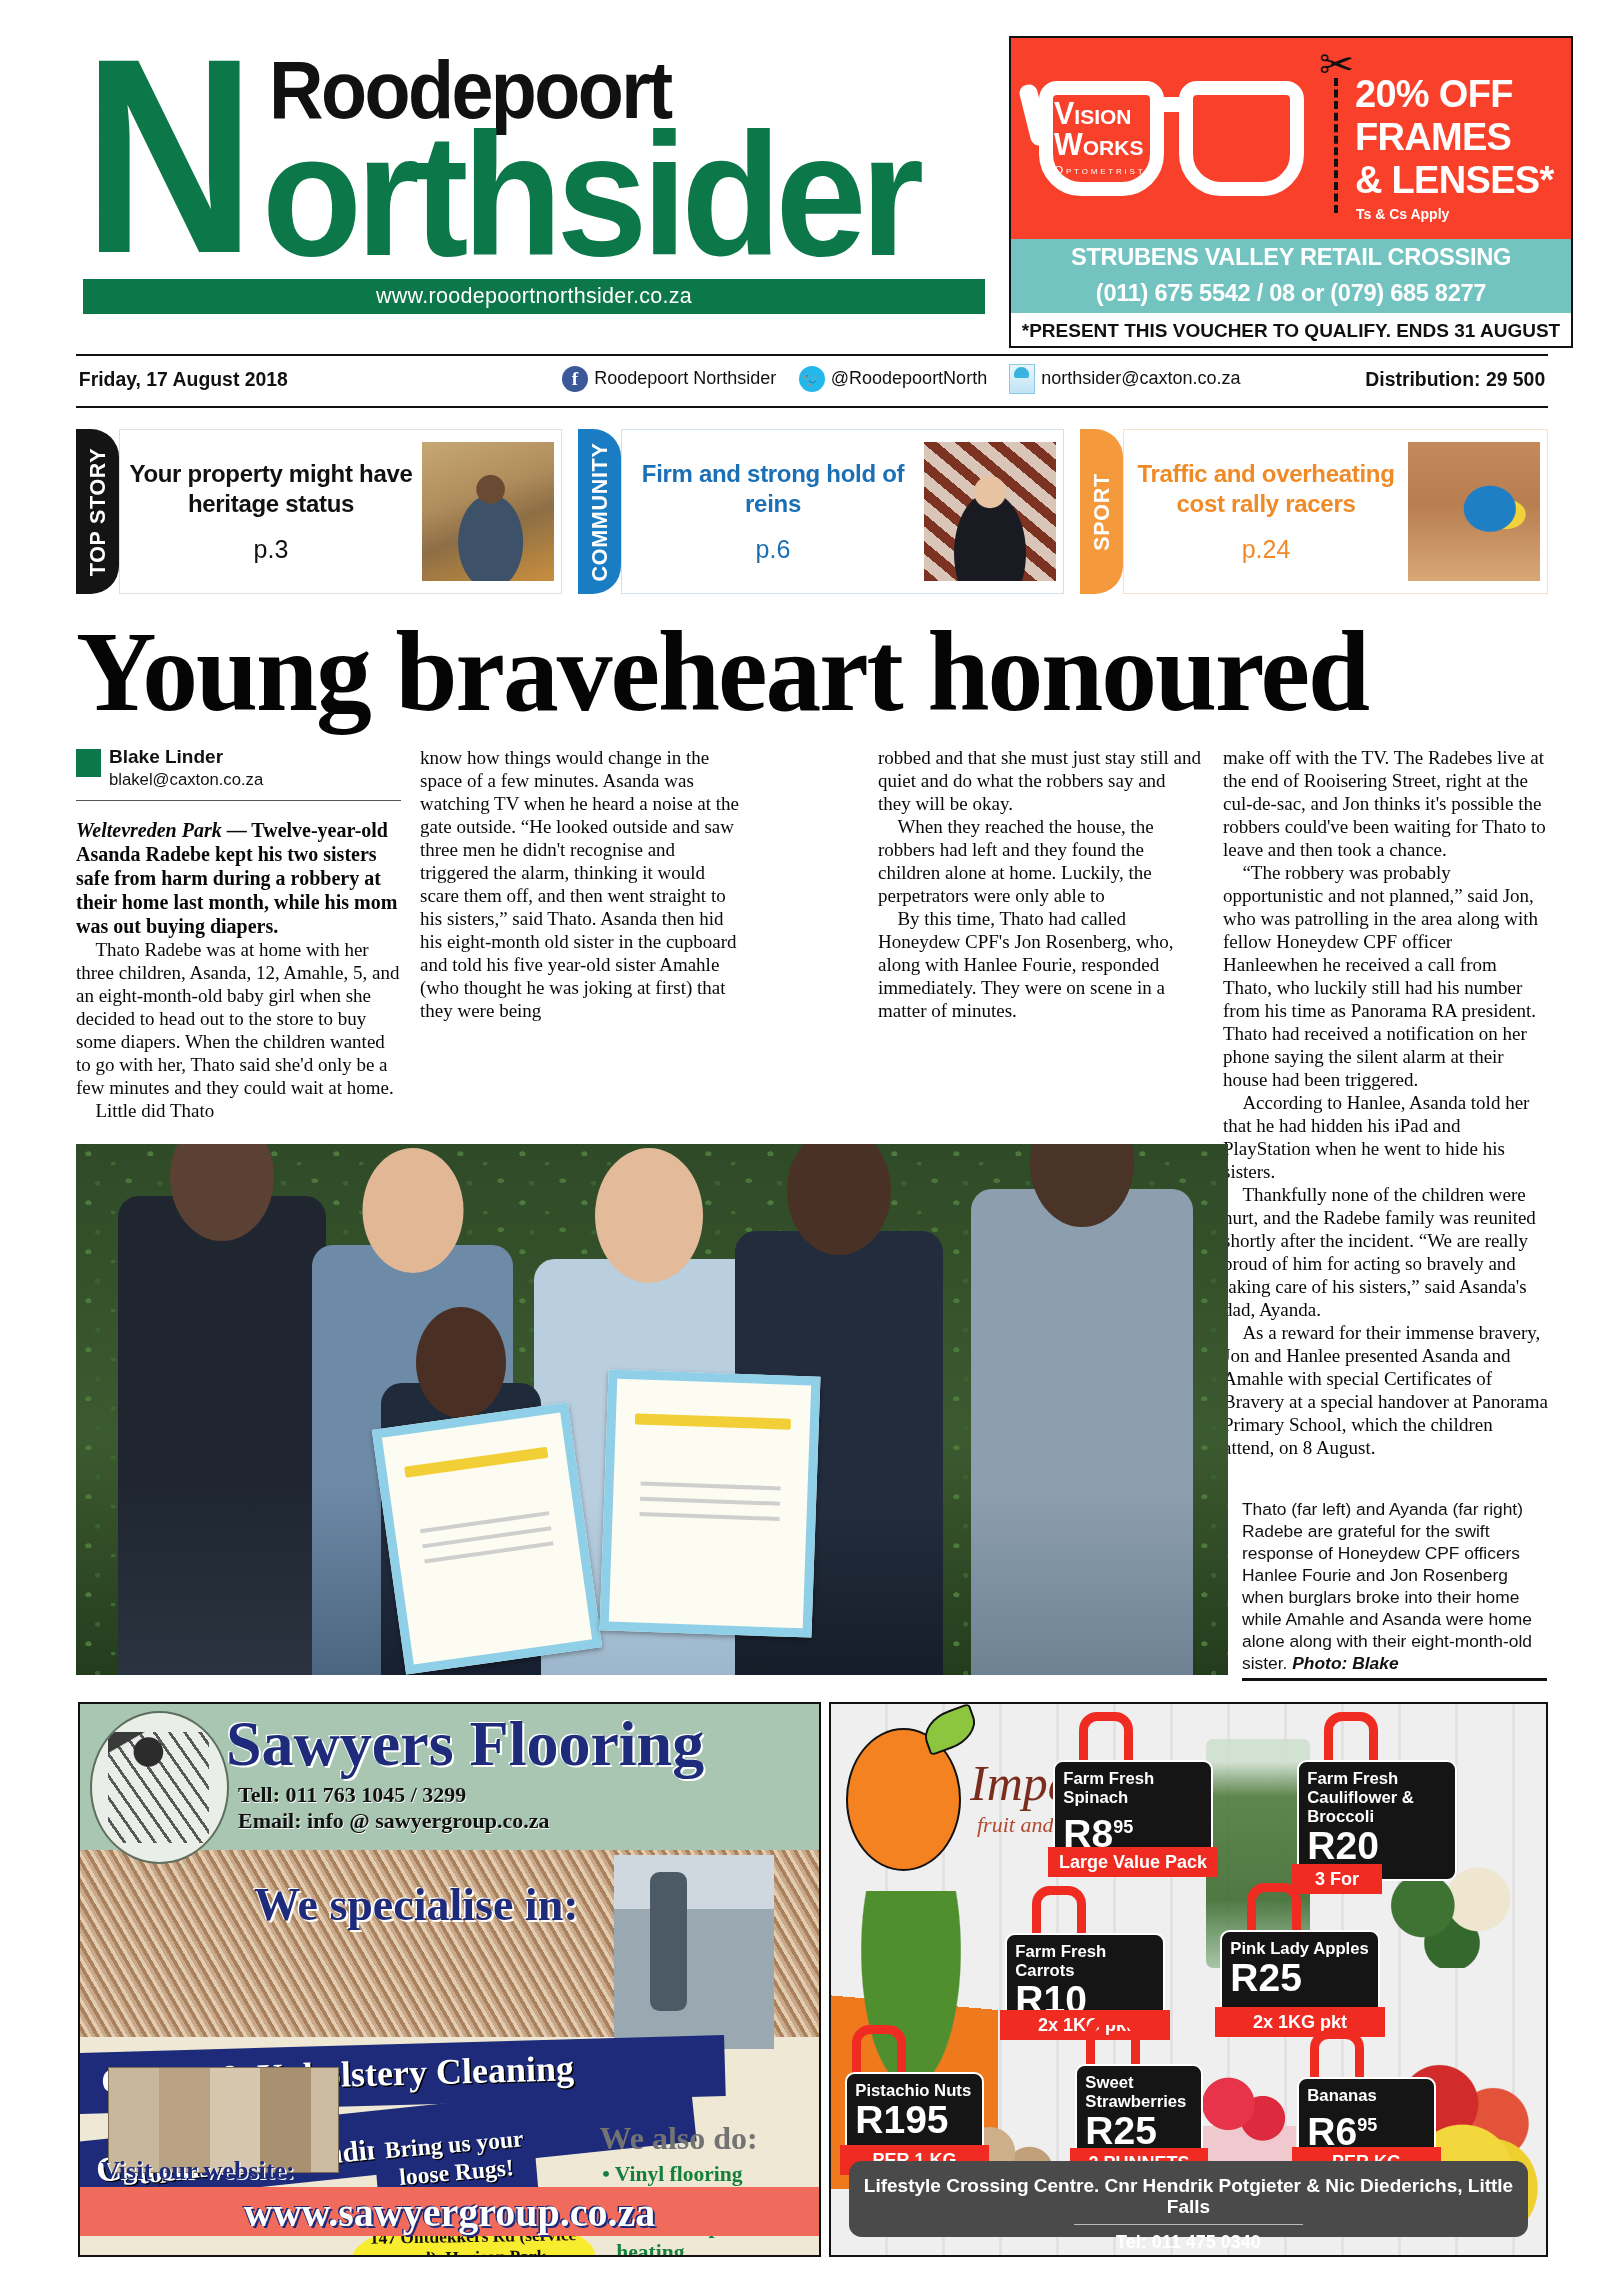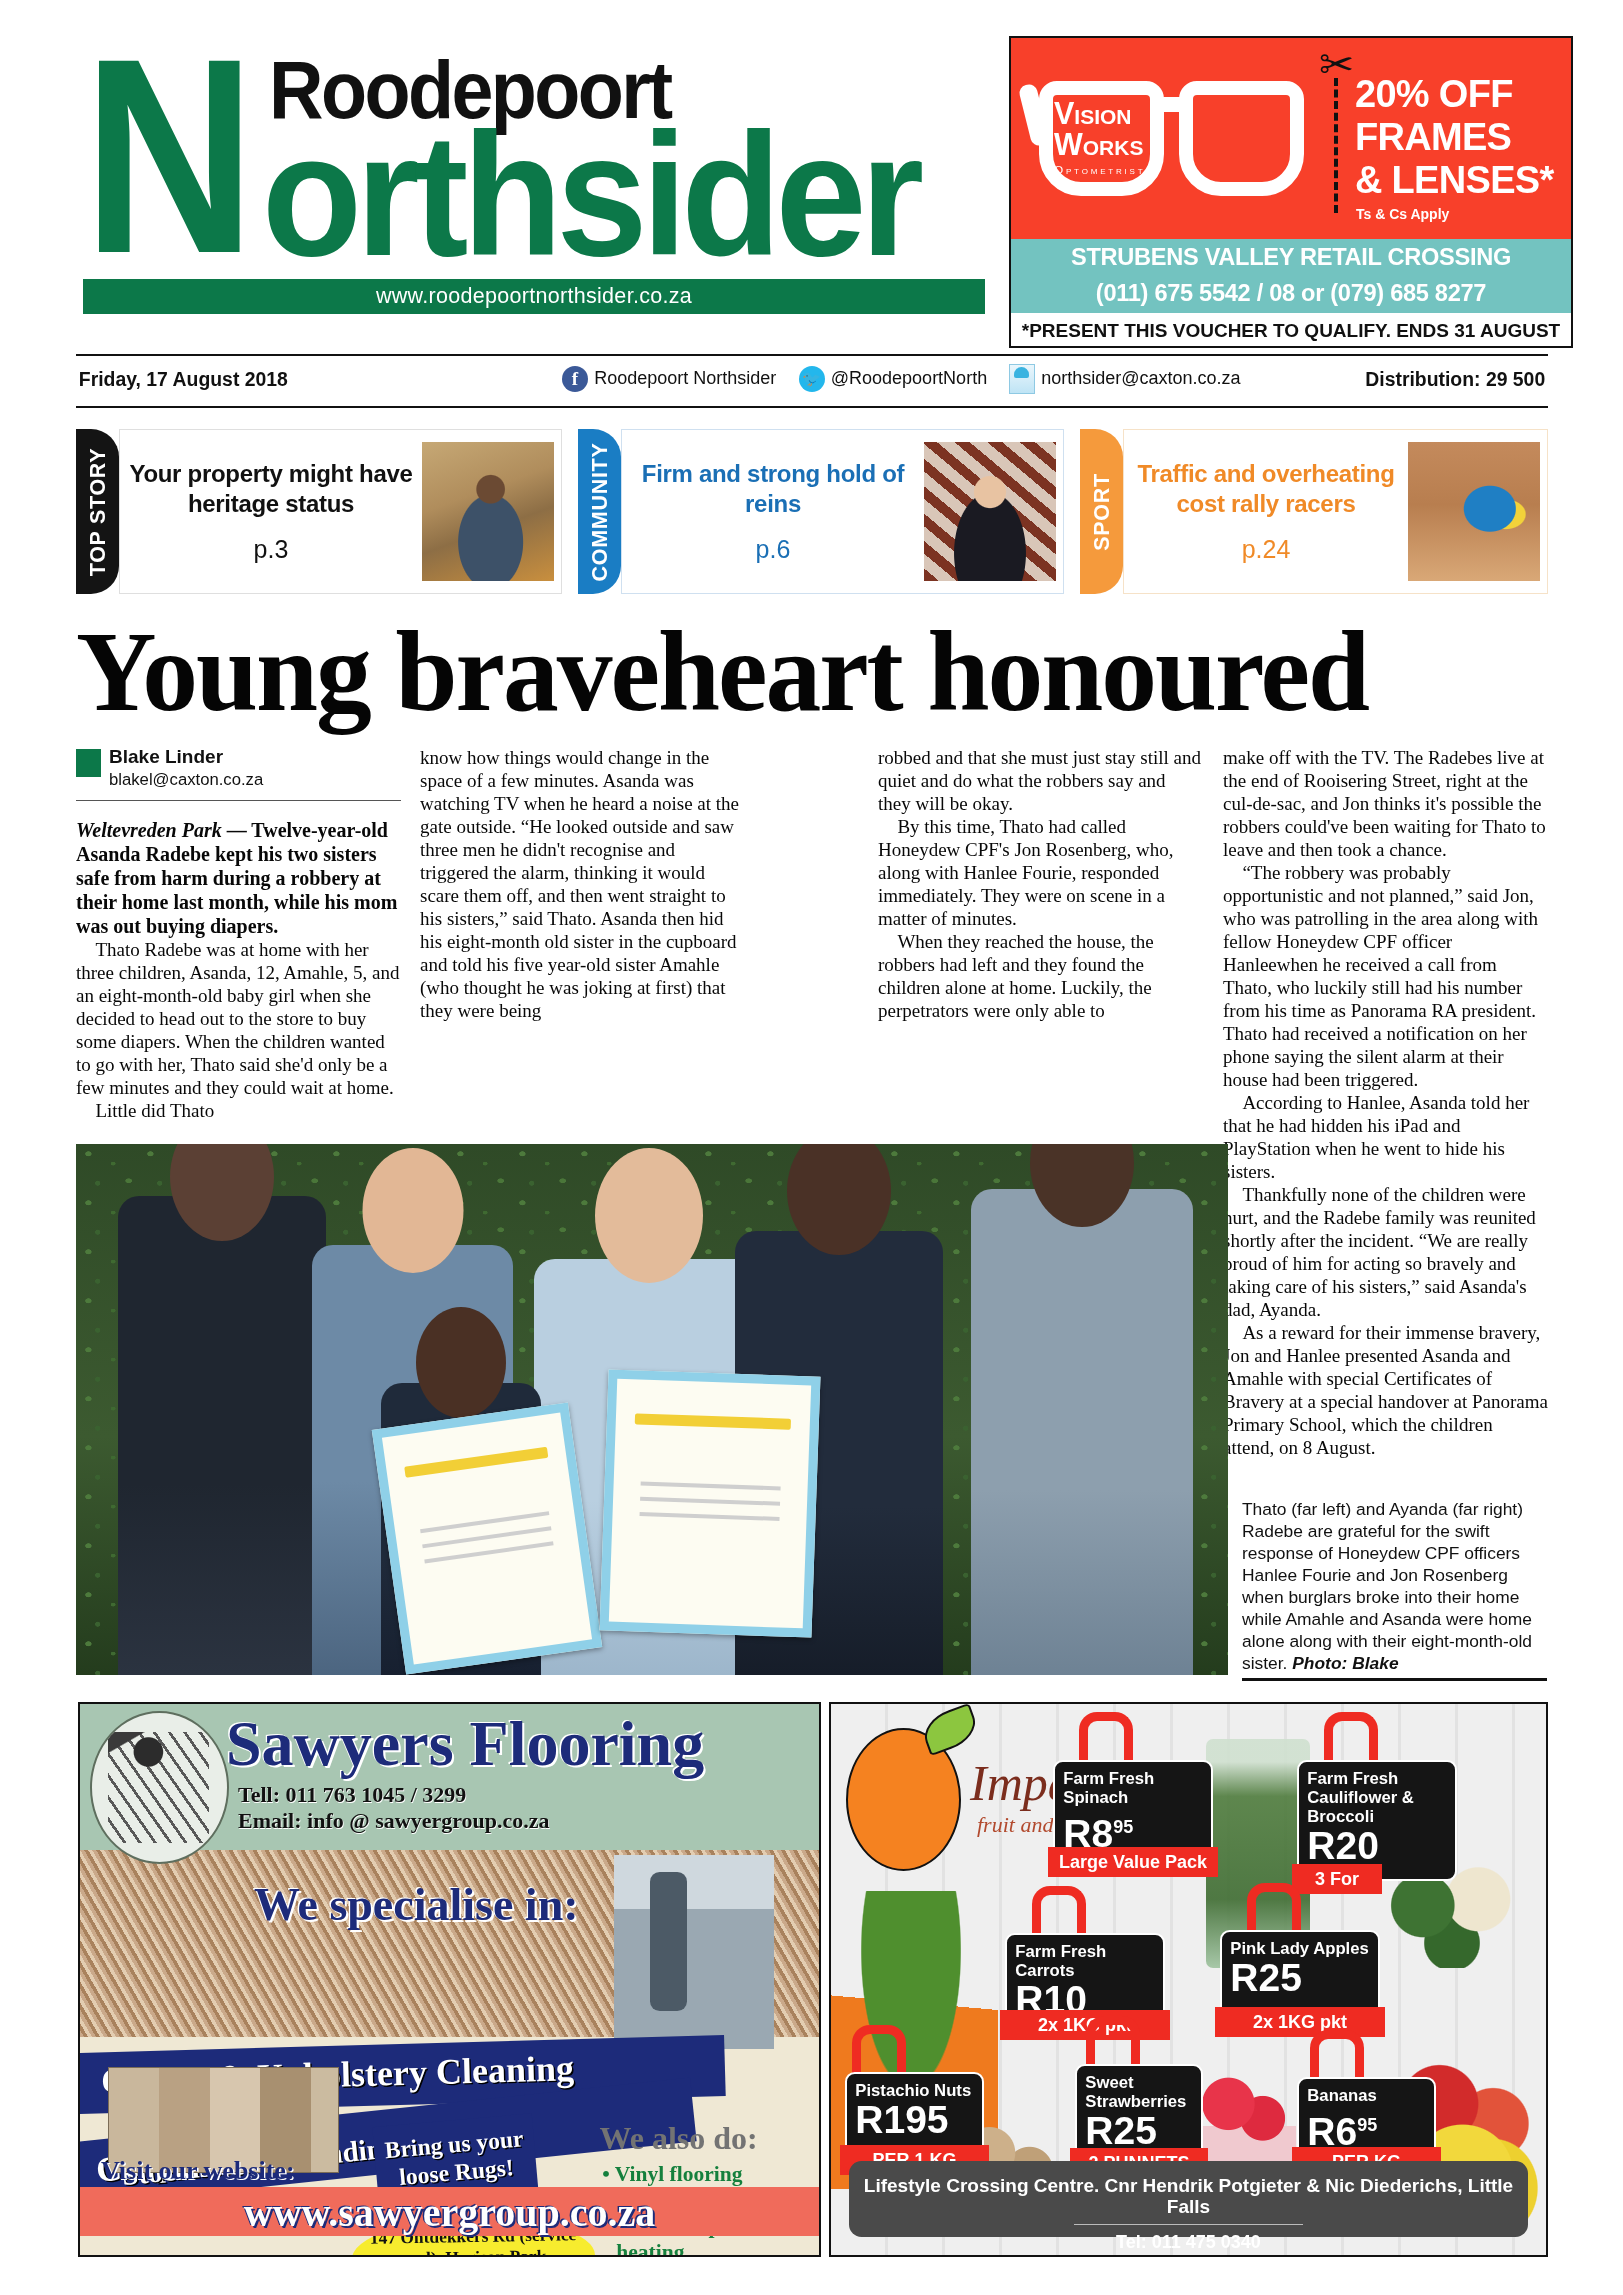--- a/index.html
+++ b/index.html
@@ -302,22 +302,22 @@
       <p class="ind">Thato Radebe was at home with her three children, Asanda, 12, Amahle, 5, and an eight-month-old baby girl when she decided to head out to the store to buy some diapers. When the children wanted to go with her, Thato said she'd only be a few minutes and they could wait at home.</p>
       <p class="ind">Little did Thato</p>
     </div>
 
     <div class="col c2">
       <p>know how things would change in the space of a few minutes. Asanda was watching TV when he heard a noise at the gate outside. “He looked outside and saw three men he didn't recognise and triggered the alarm, thinking it would scare them off, and then went straight to his sisters,” said Thato. Asanda then hid his eight-month old sister in the cupboard and told his five year-old sister Amahle (who thought he was joking at first) that they were being</p>
     </div>
 
     <div class="col c3">
       <p>robbed and that she must just stay still and quiet and do what the robbers say and they will be okay.</p>
+      <p class="ind">When they reached the house, the robbers had left and they found the children alone at home. Luckily, the perpetrators were only able to</p>
       <p class="ind">By this time, Thato had called Honeydew CPF's Jon Rosenberg, who, along with Hanlee Fourie, responded immediately. They were on scene in a matter of minutes.</p>
-      <p class="ind">When they reached the house, the robbers had left and they found the children alone at home. Luckily, the perpetrators were only able to</p>
     </div>
 
     <div class="col c4">
       <p>make off with the TV. The Radebes live at the end of Rooisering Street, right at the cul-de-sac, and Jon thinks it's possible the robbers could've been waiting for Thato to leave and then took a chance.</p>
       <p class="ind">“The robbery was probably opportunistic and not planned,” said Jon, who was patrolling in the area along with fellow Honeydew CPF officer Hanleewhen he received a call from Thato, who luckily still had his number from his time as Panorama RA president. Thato had received a notification on her phone saying the silent alarm at their house had been triggered.</p>
       <p class="ind">According to Hanlee, Asanda told her that he had hidden his iPad and PlayStation when he went to hide his sisters.</p>
       <p class="ind">Thankfully none of the children were hurt, and the Radebe family was reunited shortly after the incident. “We are really proud of him for acting so bravely and taking care of his sisters,” said Asanda's dad, Ayanda.</p>
       <p class="ind">As a reward for their immense bravery, Jon and Hanlee presented Asanda and Amahle with special Certificates of Bravery at a special handover at Panorama Primary School, which the children attend, on 8 August.</p>
     </div>
   </div>

